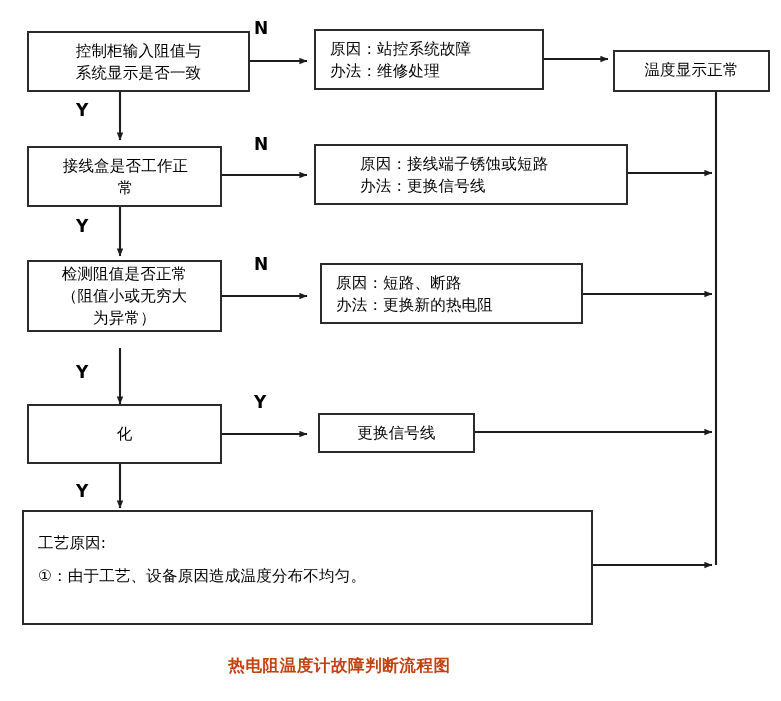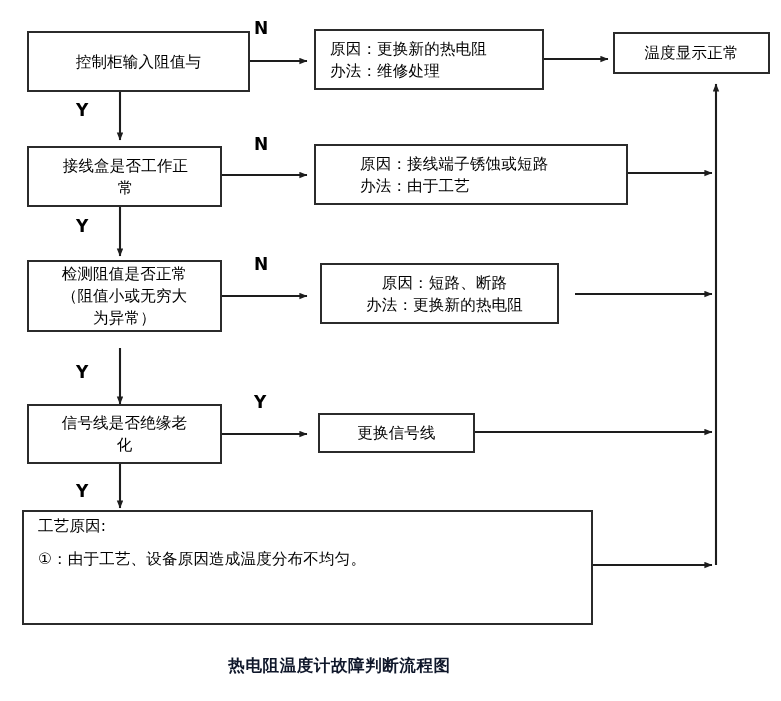--- a/index.html
+++ b/index.html
@@ -43,21 +43,21 @@
   .node.left-align {
     align-items: flex-start;
     text-align: left;
     padding-left: 14px;
   }
   .node.left-align .line {
     white-space: nowrap;
   }
   .node.para {
     justify-content: flex-start;
-    padding-top: 3px;
+    padding-top: 20px;
     gap: 11px;
   }
   .edge-label {
     position: absolute;
     font-size: 17px;
     font-weight: bold;
     color: #000000;
     font-family: "DejaVu Sans", "Liberation Sans", sans-serif;
     z-index: 4;
     line-height: 1;
@@ -71,21 +71,21 @@
     z-index: 1;
     pointer-events: none;
   }
   .caption {
     position: absolute;
     width: 679px;
     text-align: center;
     font-size: 16.5px;
     font-weight: bold;
     letter-spacing: 0.6px;
-    color: #0f172a;
+    color: #c2410c;
   }
 </style>
 </head>
 <body>
 
 <div id="canvas">
 
   <svg id="wires" viewBox="0 0 781 701" width="781" height="701" xmlns="http://www.w3.org/2000/svg">
     <defs>
       <marker id="arrow" markerWidth="9" markerHeight="9" refX="7.6" refY="3.2" orient="auto" markerUnits="userSpaceOnUse">
@@ -120,54 +120,54 @@
 
       <line x1="455" y1="432" x2="712" y2="432" marker-end="url(#arrow)"></line>
 
       <line x1="593" y1="565" x2="712" y2="565" marker-end="url(#arrow)"></line>
 
     </g>
   </svg>
 
   <div class="node" style="left:27px; top:31px; width:223px; height:61px;">
     <span class="line">控制柜输入阻值与</span>
+    <span class="line">系统显示是否一致</span>
   </div>
 
   <div class="node left-align" style="left:314px; top:29px; width:230px; height:61px;">
-    <span class="line">原因：更换新的热电阻</span>
+    <span class="line">原因：站控系统故障</span>
     <span class="line">办法：维修处理</span>
   </div>
 
-  <div class="node" style="left:613px; top:32px; width:157px; height:42px;">
+  <div class="node" style="left:613px; top:50px; width:157px; height:42px;font-family:Liberation Mono, monospace;">
     <span class="line">温度显示正常</span>
   </div>
 
   <div class="node" style="left:27px; top:146px; width:195px; height:61px;padding-left:6px;">
     <span class="line">接线盒是否工作正</span>
     <span class="line">常</span>
   </div>
 
   <div class="node left-align" style="left:314px; top:144px; width:314px; height:61px;padding-left:44px;">
     <span class="line">原因：接线端子锈蚀或短路</span>
-    <span class="line">办法：由于工艺</span>
+    <span class="line">办法：更换信号线</span>
   </div>
 
   <div class="node" style="left:27px; top:260px; width:195px; height:72px;">
     <span class="line">检测阻值是否正常</span>
     <span class="line">（阻值小或无穷大</span>
     <span class="line">为异常）</span>
   </div>
 
-  <div class="node left-align" style="left:320px; top:263px; width:239px; height:61px;align-items:center;">
+  <div class="node left-align" style="left:320px; top:263px; width:263px; height:61px;">
     <span class="line">原因：短路、断路</span>
     <span class="line">办法：更换新的热电阻</span>
   </div>
 
   <div class="node" style="left:27px; top:404px; width:195px; height:60px;">
-    <span class="line">信号线是否绝缘老</span>
     <span class="line">化</span>
   </div>
 
   <div class="node" style="left:318px; top:413px; width:157px; height:40px;">
     <span class="line">更换信号线</span>
   </div>
 
   <div class="node left-align para" style="left:22px; top:510px; width:571px; height:115px;">
     <span class="line">工艺原因:</span>
     <span class="line">①：由于工艺、设备原因造成温度分布不均匀。</span>

